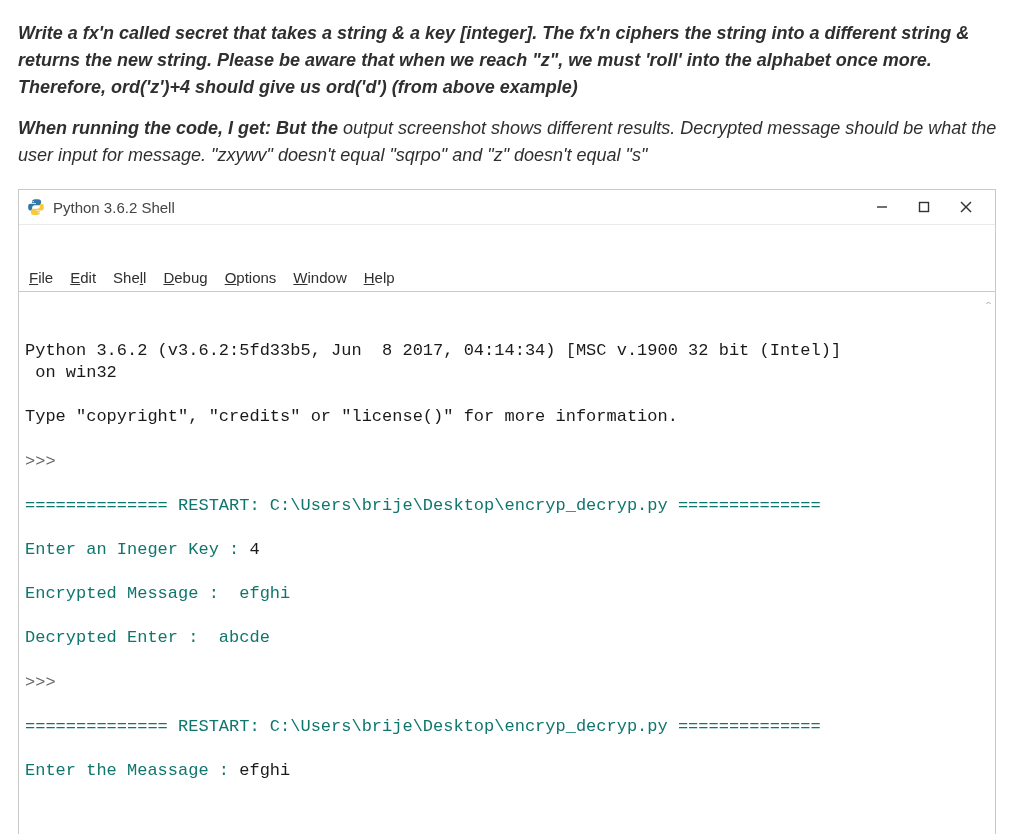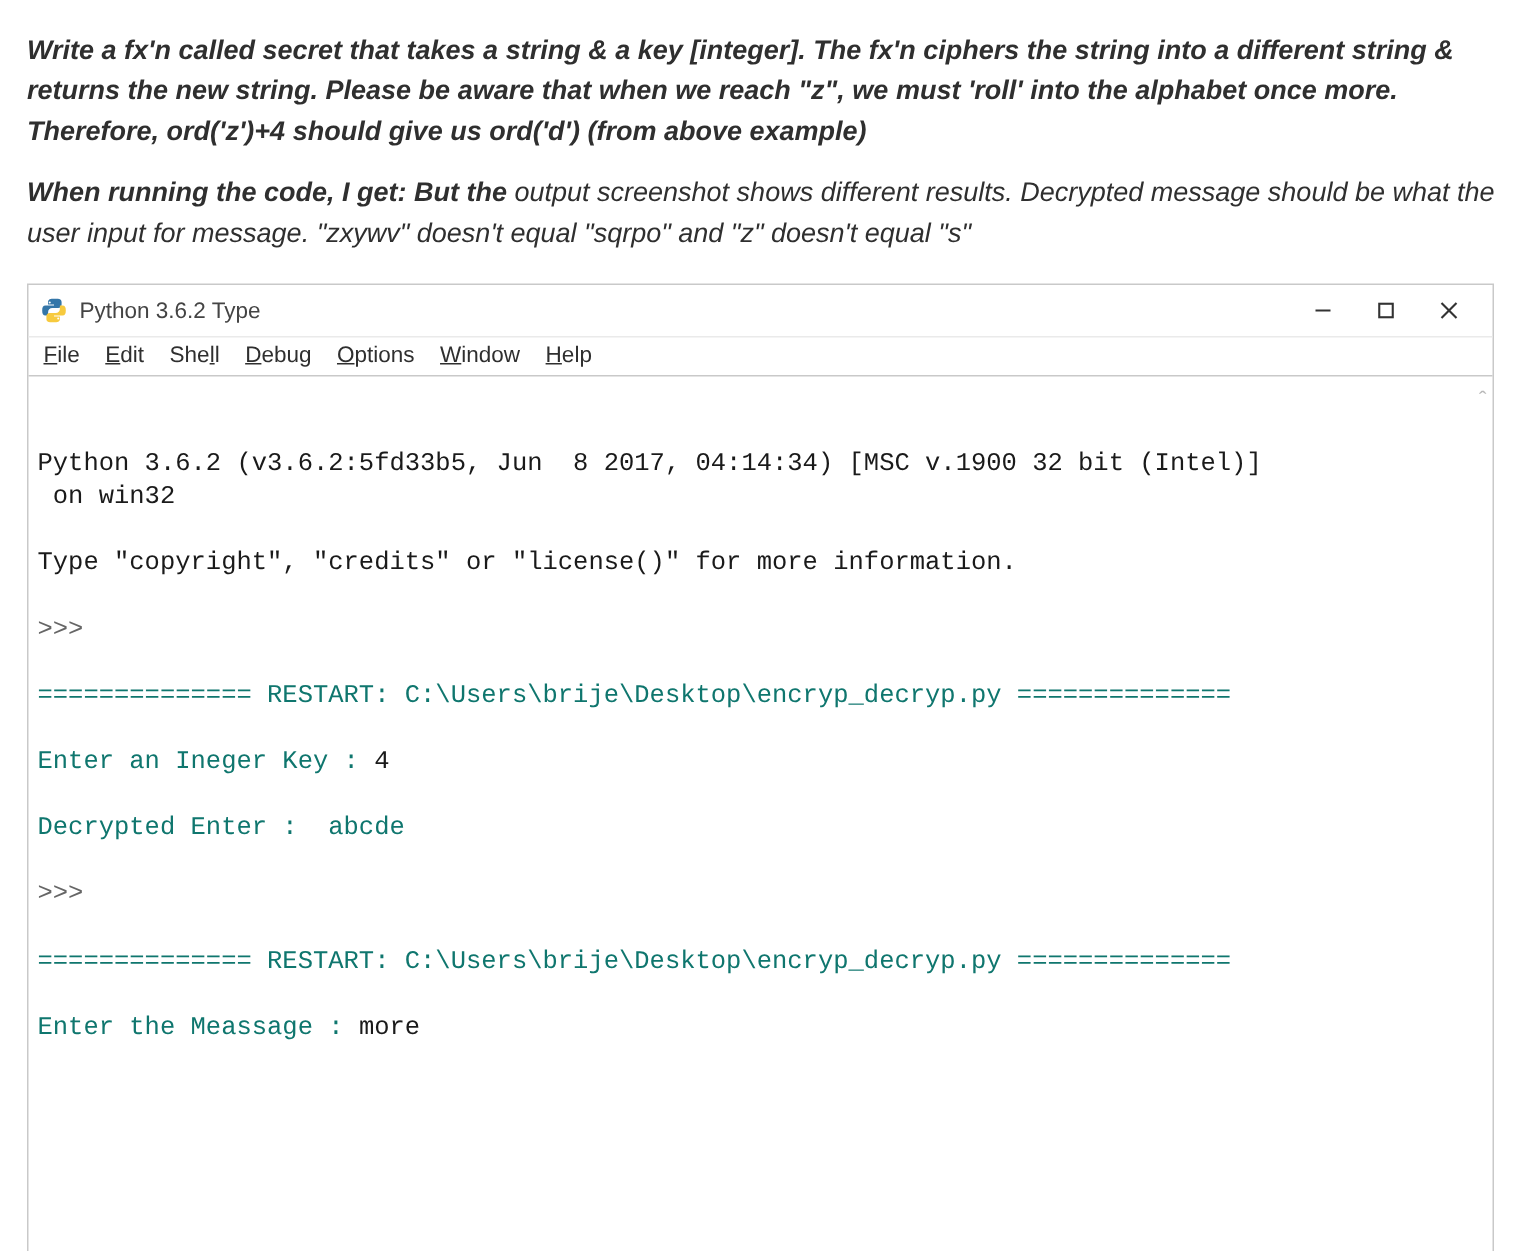--- a/index.html
+++ b/index.html
@@ -68,20 +68,21 @@
   .menubar {
     padding: 3px 10px 5px 10px;
     border-bottom: 1px solid #c9c9c9;
     font-family: Tahoma, Arial, sans-serif;
     font-size: 15px;
     display: flex;
     gap: 17px;
   }
   .menubar .menuitem {
     cursor: default;
+    margin-top: 41px;
   }
   .menubar .menuitem .ul {
     text-decoration: underline;
   }
 
   .console {
     position: relative;
     padding: 4px 6px 4px 6px;
     font-size: 17px;
     line-height: 1.3;
@@ -115,21 +116,21 @@
 </div>
 
 <div class="shell-window">
   <div class="titlebar">
     <span class="app-icon">
       <svg viewBox="0 0 32 32" width="18" height="18">
         <path fill="#3476a8" d="M15 2c-5 0-6 2-6 4v3h7v1H6c-3 0-4 2-4 6s1 6 4 6h3v-4c0-3 2-5 5-5h7c2 0 4-1 4-4V6c0-2-1-4-6-4h-4zM11 5.2a1.2 1.2 0 1 1 0 2.4 1.2 1.2 0 0 1 0-2.4z"></path>
         <path fill="#f7ca3e" d="M17 30c5 0 6-2 6-4v-3h-7v-1h10c3 0 4-2 4-6s-1-6-4-6h-3v4c0 3-2 5-5 5h-7c-2 0-4 1-4 4v3c0 2 1 4 6 4h4zm4-3.2a1.2 1.2 0 1 1 0-2.4 1.2 1.2 0 0 1 0 2.4z"></path>
       </svg>
     </span>
-    <span class="title-text">Python 3.6.2 Type</span>
+    <span class="title-text">Python 3.6.2 Shell</span>
     <span class="spacer"></span>
     <span class="win-btn">
       <svg width="12" height="12">
           <line x1="1" y1="6" x2="11" y2="6" stroke="#333" stroke-width="1.4"></line>
         </svg>
     </span>
     <span class="win-btn">
       <svg width="12" height="12">
           <rect x="1.5" y="1.5" width="9" height="9" fill="none" stroke="#333" stroke-width="1.4"></rect>
         </svg>
@@ -153,24 +154,25 @@
   </div>
 
   <div class="console">
     <span class="scroll-up">ˆ</span>
 <pre class="c-black">Python 3.6.2 (v3.6.2:5fd33b5, Jun  8 2017, 04:14:34) [MSC v.1900 32 bit (Intel)]
  on win32</pre>
 <pre class="c-black">Type "copyright", "credits" or "license()" for more information.</pre>
 <pre class="c-gray">&gt;&gt;&gt;</pre>
 <pre class="c-blue">============== RESTART: C:\Users\brije\Desktop\encryp_decryp.py ==============</pre>
 <pre class="c-black"><span class="c-blue">Enter an Ineger Key : </span><span class="c-black">4</span></pre>
+<pre class="c-blue">Encrypted Message :  efghi</pre>
 <pre class="c-blue">Decrypted Enter :  abcde</pre>
 <pre class="c-gray">&gt;&gt;&gt;</pre>
 <pre class="c-blue">============== RESTART: C:\Users\brije\Desktop\encryp_decryp.py ==============</pre>
-<pre class="c-black"><span class="c-blue">Enter the Meassage : </span><span class="c-black">more</span></pre>
+<pre class="c-black"><span class="c-blue">Enter the Meassage : </span><span class="c-black">efghi</span></pre>
 
 
 
 
 
 
 
 
 
 

